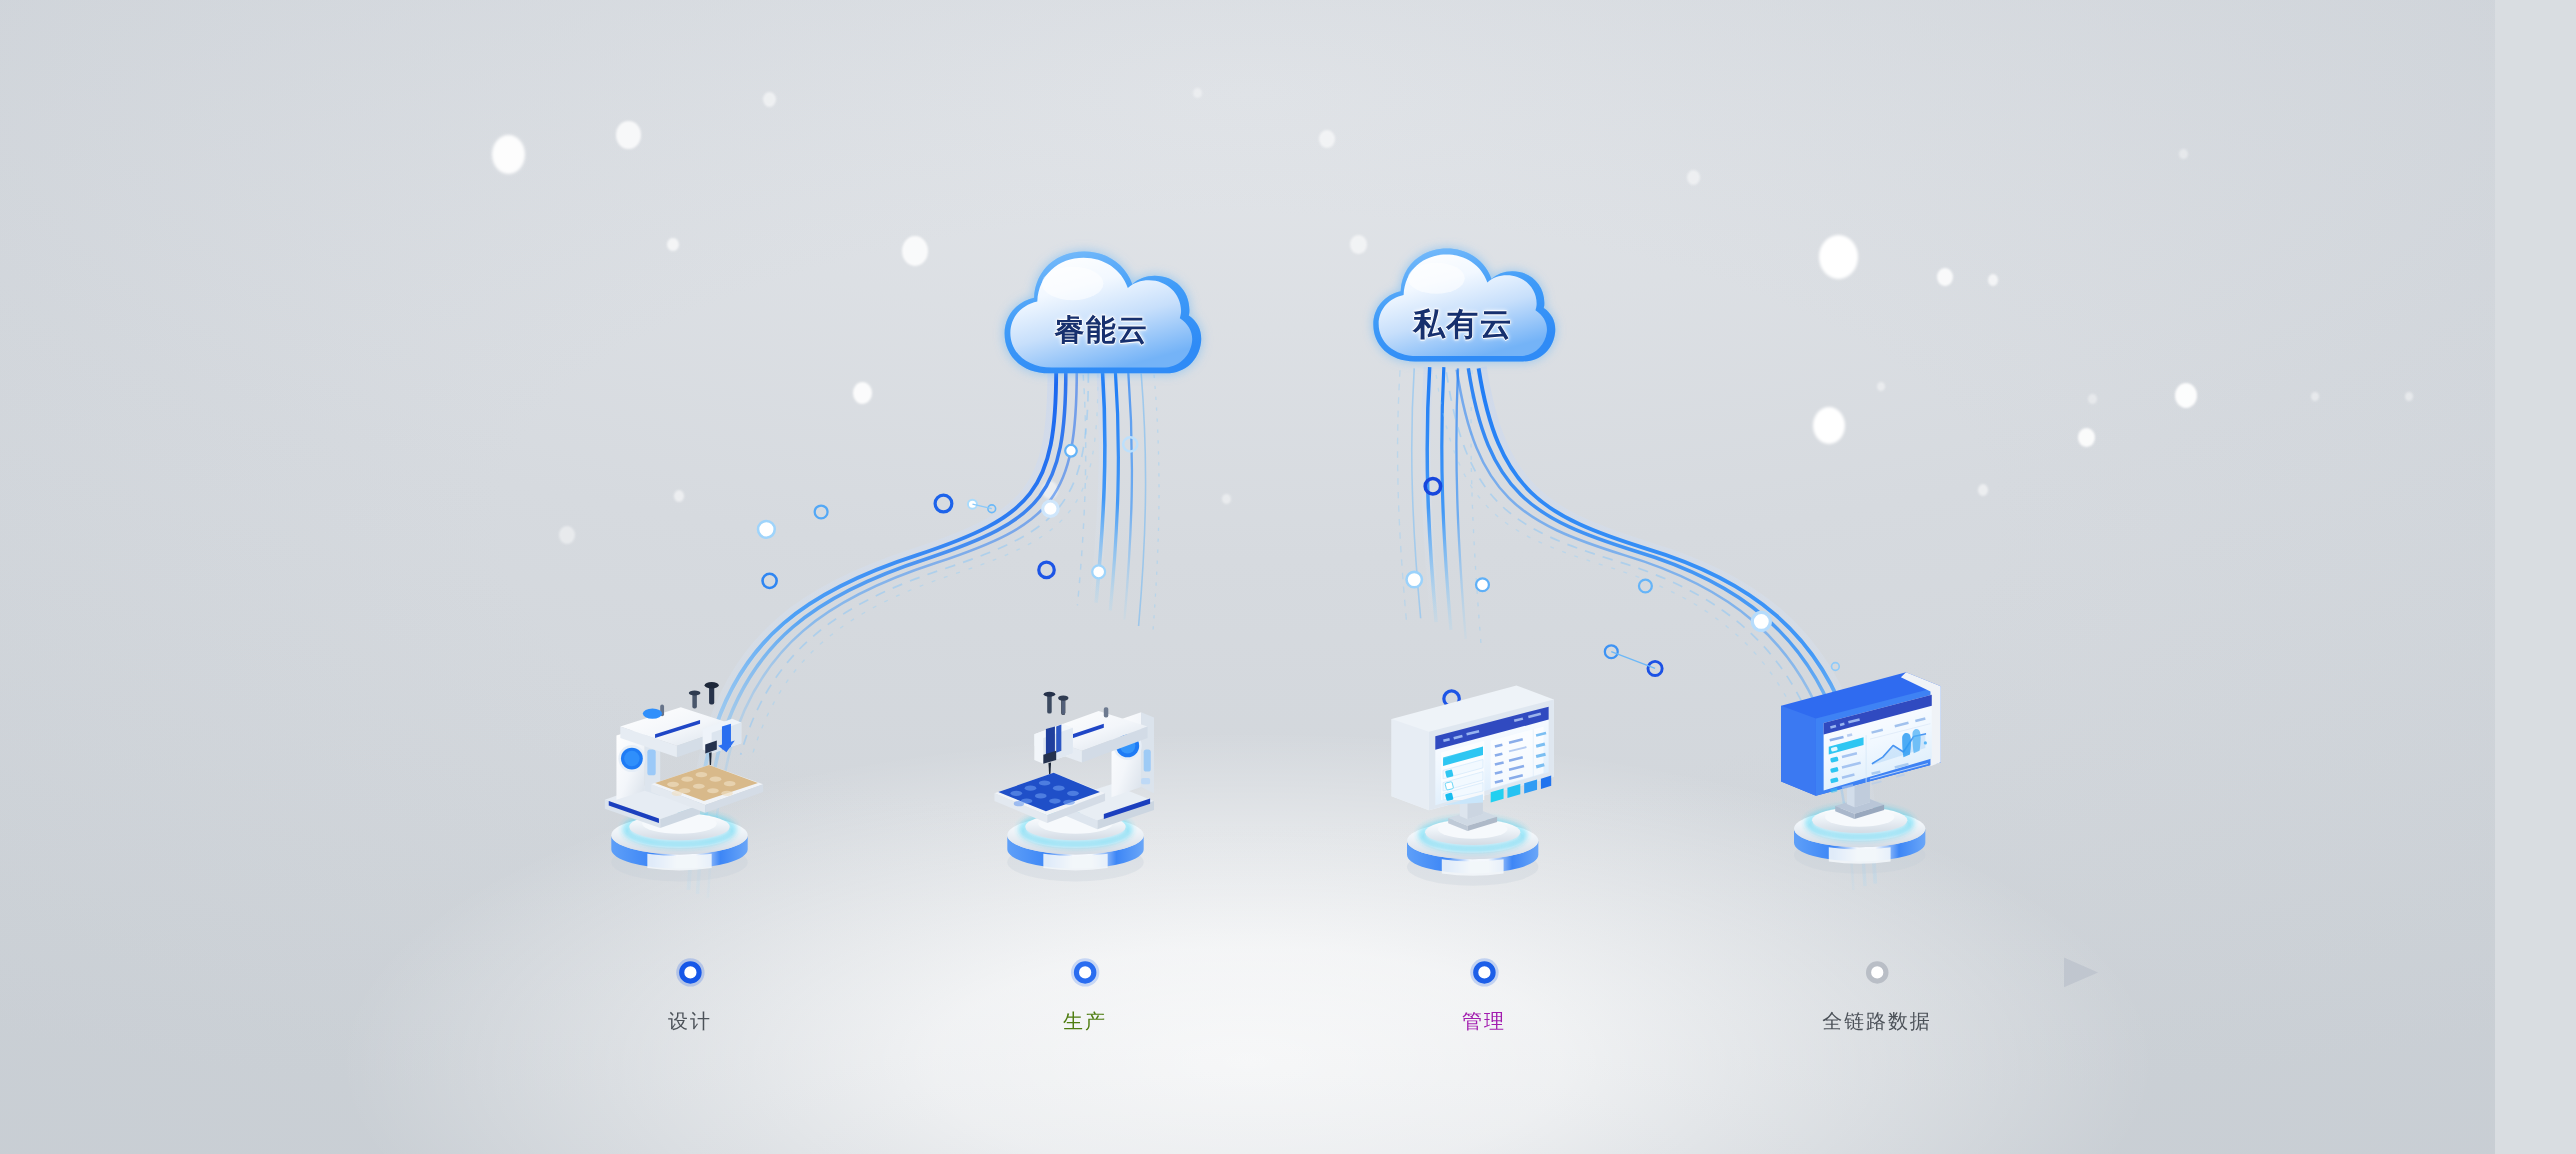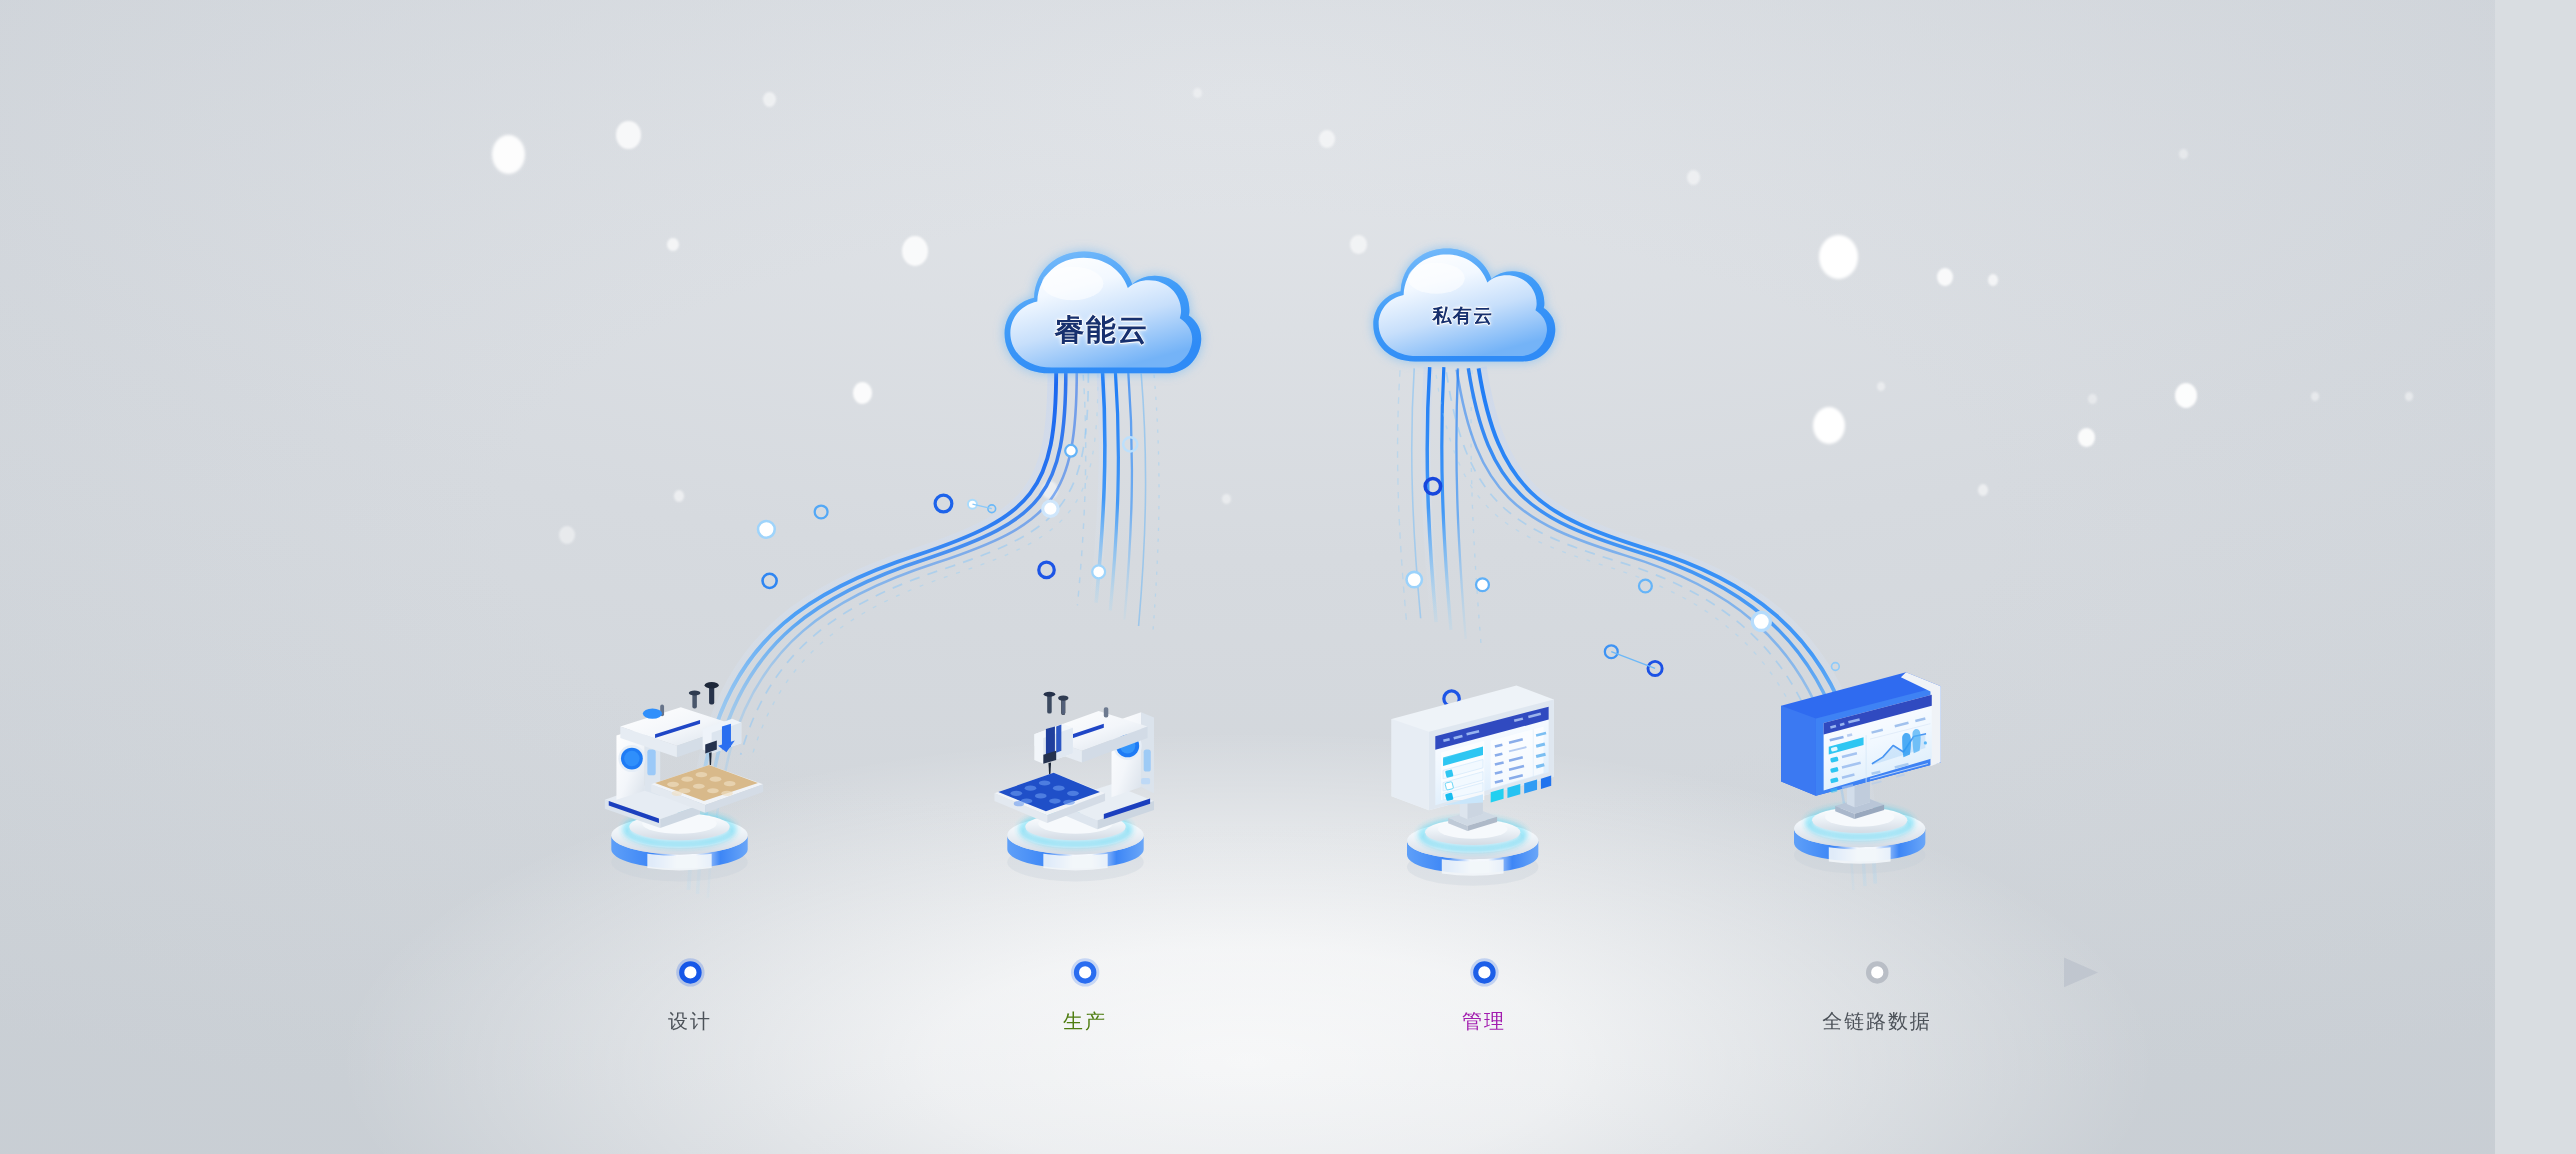--- a/index.html
+++ b/index.html
@@ -242,21 +242,21 @@
                  C317,178 297,200 266,200 Z" fill="#57b0fa"></path>
       </g>
       <path d="M84,200 C40,200 14,172 14,138 C14,110 33,88 60,82 C62,38 96,10 138,10 C173,10 202,30 213,61
                C222,53 234,48 248,48 C279,48 302,71 302,101 C302,104 302,107 301,110 C316,120 322,136 320,152
                C317,178 297,200 266,200 Z" fill="url(#cgrim2)"></path>
       <path d="M88,191 C48,191 23,167 23,137 C23,112 41,93 65,88 C67,47 98,20 137,20 C169,20 196,38 206,67
                C215,59 226,55 239,55 C267,55 289,76 289,103 C289,107 288,111 287,114 C301,123 308,137 306,151
                C303,174 285,191 260,191 Z" fill="url(#cg2)"></path>
       <ellipse cx="120" cy="60" rx="48" ry="26" fill="#ffffff" opacity=".55"></ellipse>
     </svg>
-    <div class="cloud-label" style="font-size: 19px; top: 61px;">私有云</div>
+    <div class="cloud-label" style="font-size: 32px; top: 61px;">私有云</div>
   </div>
 
   <div class="device" id="device-0" style="left: 583px; top: 667px;">
     <svg width="193" height="216" viewBox="0 0 300 335">
       <defs>
         <linearGradient id="body1" x1="0" y1="0" x2="1" y2="1">
           <stop offset="0%" stop-color="#ffffff"></stop>
             <stop offset="55%" stop-color="#f3f6fa"></stop>
             <stop offset="100%" stop-color="#d9e1ea"></stop>
         </linearGradient>

